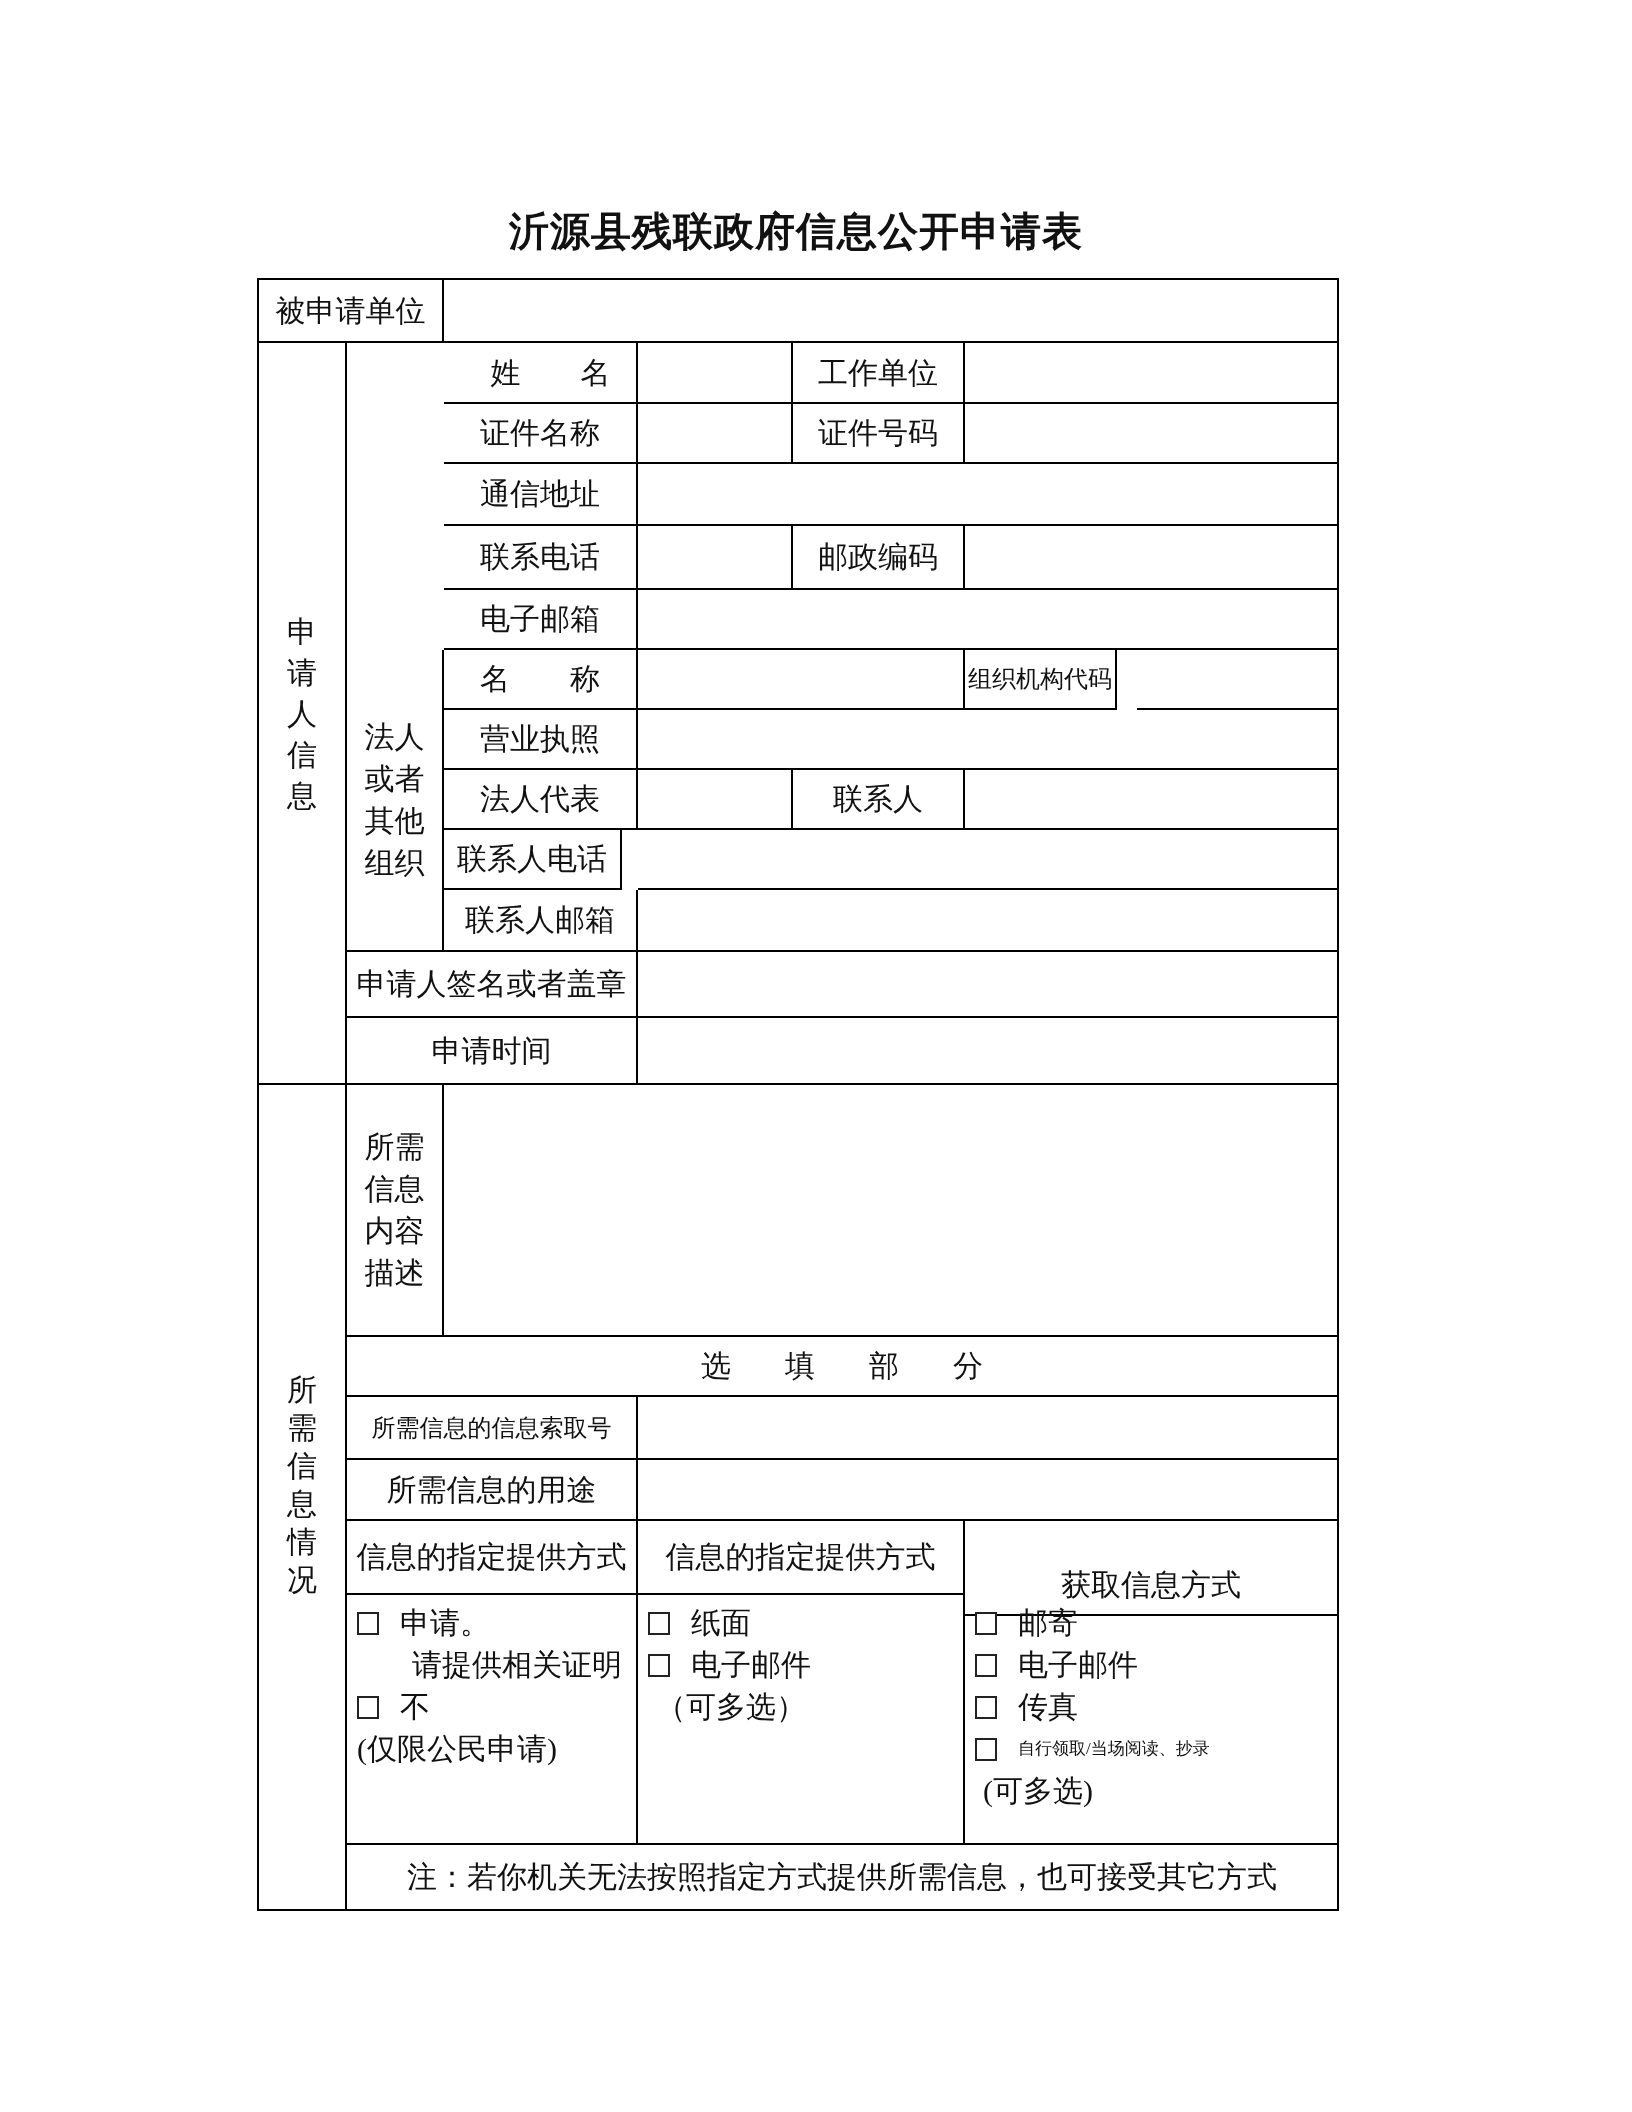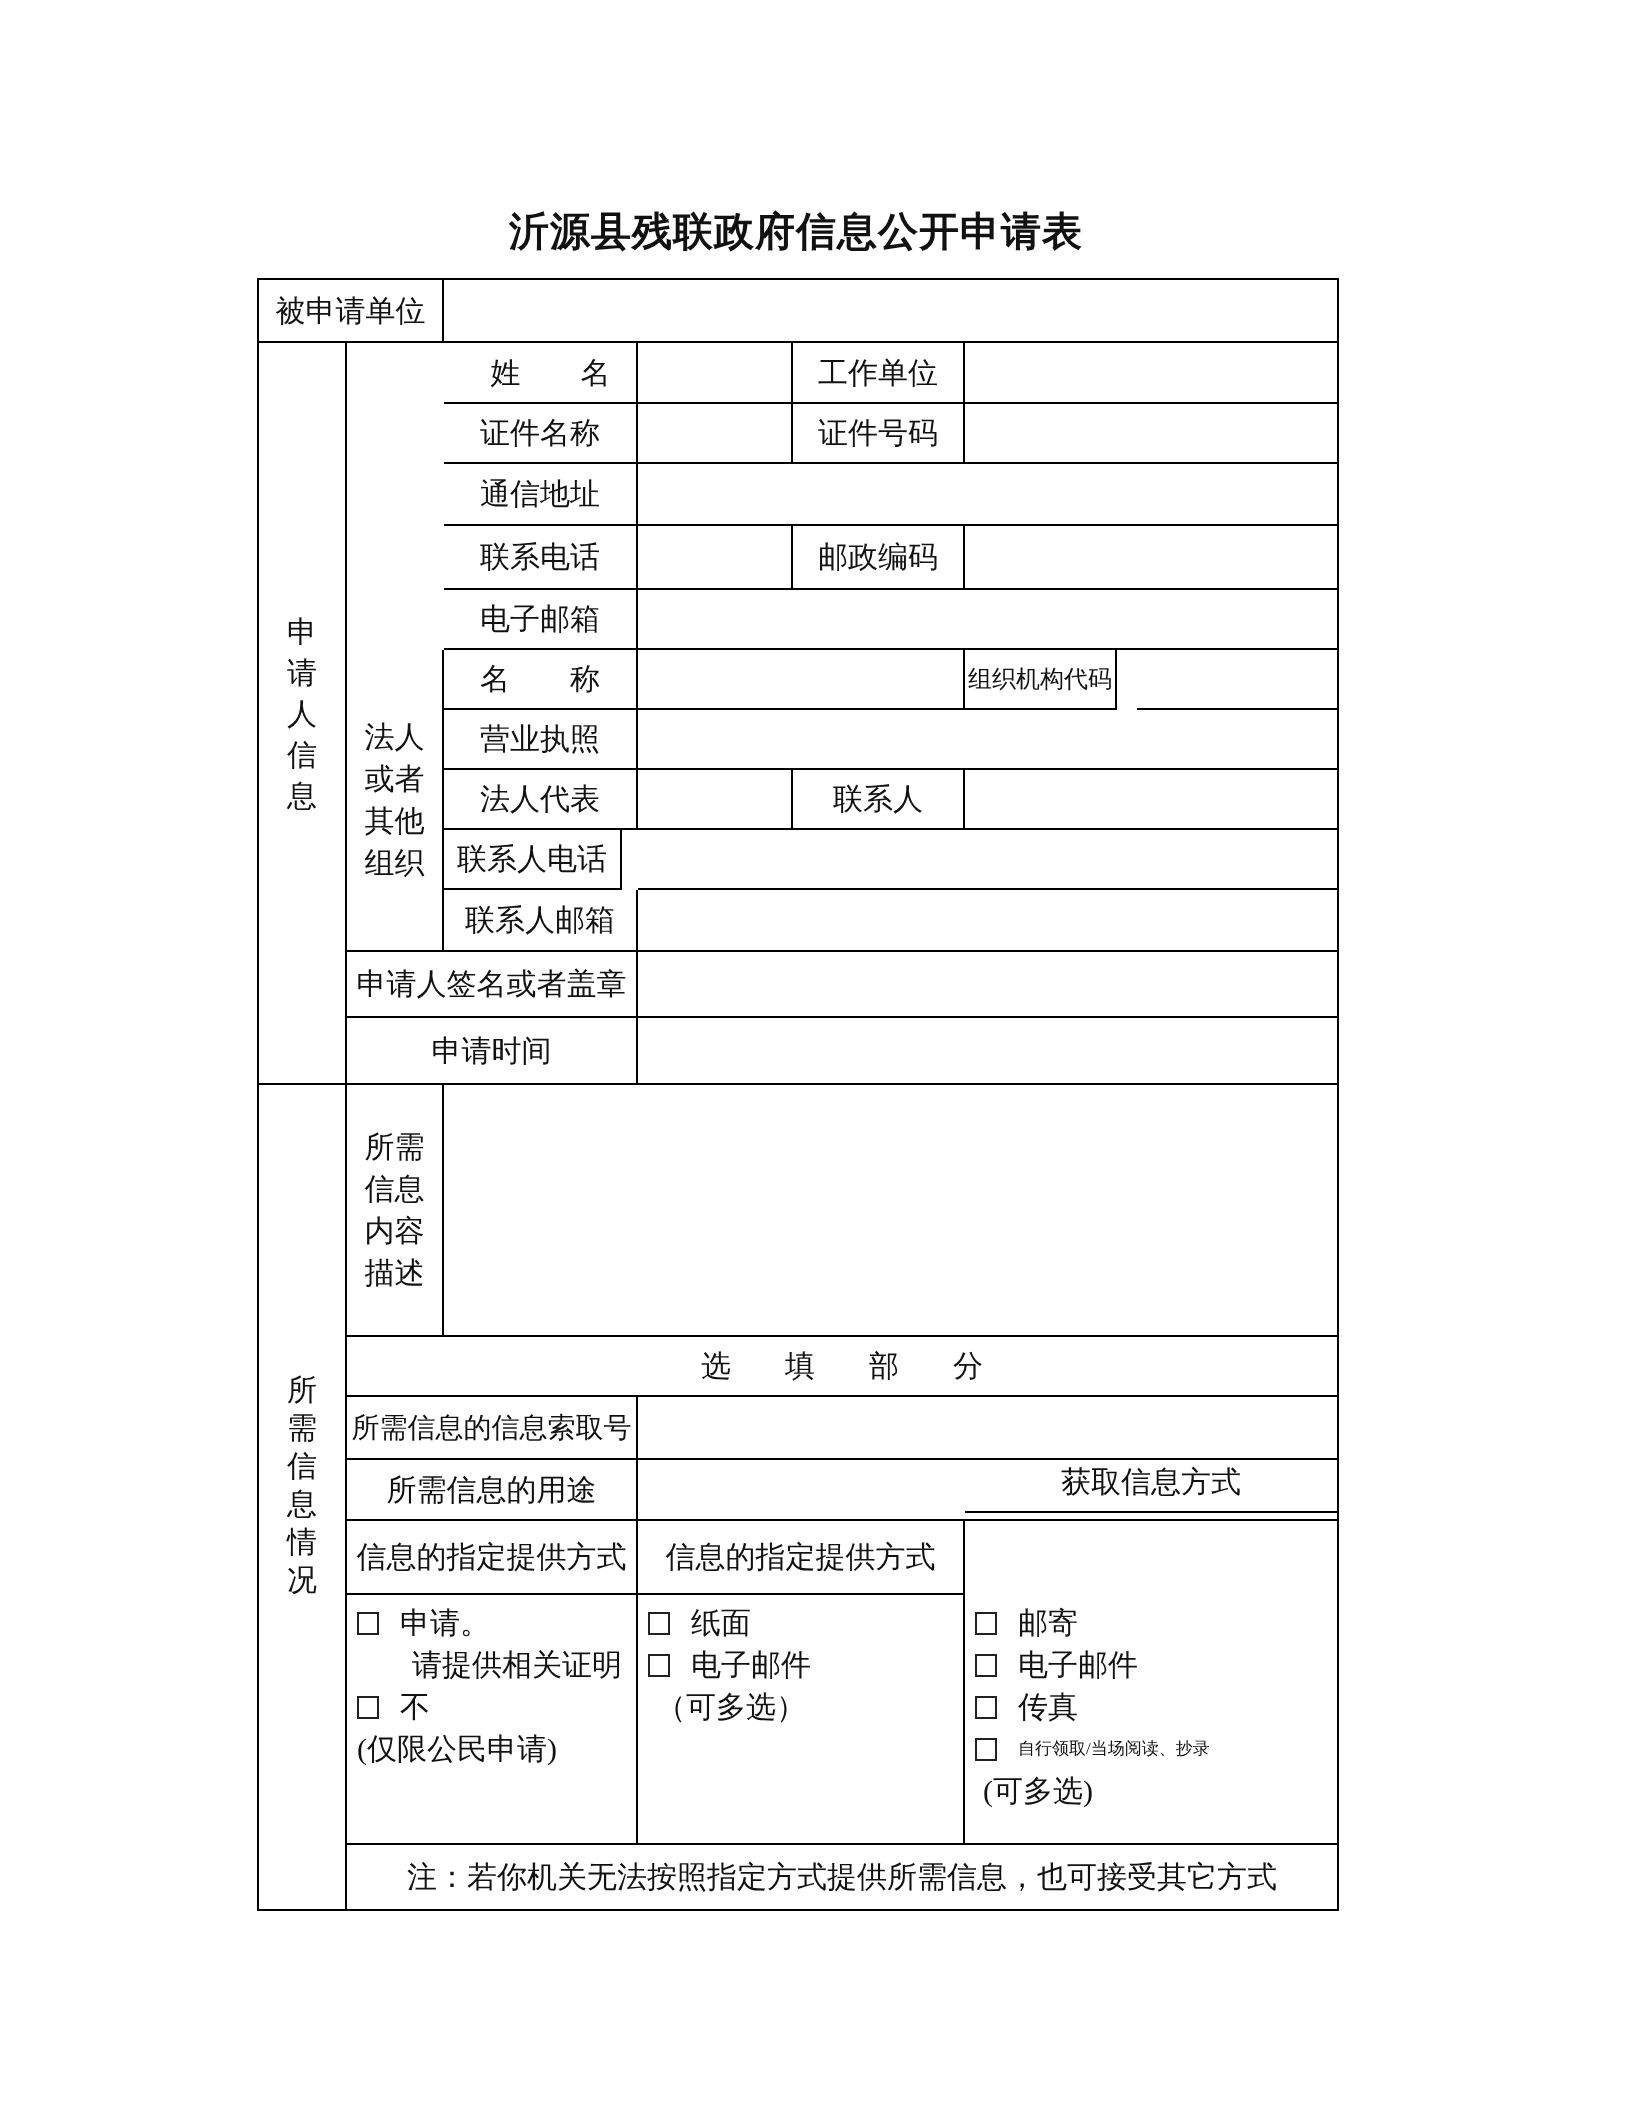--- a/index.html
+++ b/index.html
@@ -69,21 +69,21 @@
   }
   .wrap2 {
     display: inline-block;
     width: 64px;
     line-height: 42px;
     word-break: break-all;
     text-align: center;
   }
   .ls2 { letter-spacing: 2em; margin-right: -2em; }
   .ls18 { letter-spacing: 1.8em; margin-right: -1.8em; }
-  .fs28 { font-size: 28px; }
+  .fs28 { font-size: 24px; }
   .fs24 { font-size: 24px; }
   .opt-cell {
     flex-direction: column;
     align-items: stretch;
     justify-content: flex-start;
     text-align: left;
     padding: 7px 6px 0 10px;
   }
   .opt-line {
     display: flex;
@@ -190,21 +190,21 @@
       </div>
 
     <div class="cell fs28" style="left:88px;top:1117px;width:291px;height:63px;">所需信息的信息索取号</div>
     <div class="cell er" style="left:379px;top:1117px;width:699px;height:63px;"></div>
 
     <div class="cell" style="left:88px;top:1180px;width:291px;height:61px;">所需信息的用途</div>
     <div class="cell er" style="left:379px;top:1180px;width:699px;height:61px;"></div>
 
     <div class="cell" style="left:88px;top:1241px;width:291px;height:74px;">信息的指定提供方式</div>
     <div class="cell" style="left:379px;top:1241px;width:327px;height:74px;">信息的指定提供方式</div>
-    <div class="cell er" style="left:706px;top:1172px;width:372px;height:61px;">获取信息方式</div>
+    <div class="cell er" style="left:706px;top:1275px;width:372px;height:61px;">获取信息方式</div>
 
     <div class="cell opt-cell" style="left:88px;top:1315px;width:291px;height:250px;">
       <div class="opt-line">
         <span class="cb"></span>
         <span>申请。</span>
       </div>
       <div class="opt-line indent1">请提供相关证明</div>
       <div class="opt-line">
         <span class="cb"></span>
         <span>不</span>

